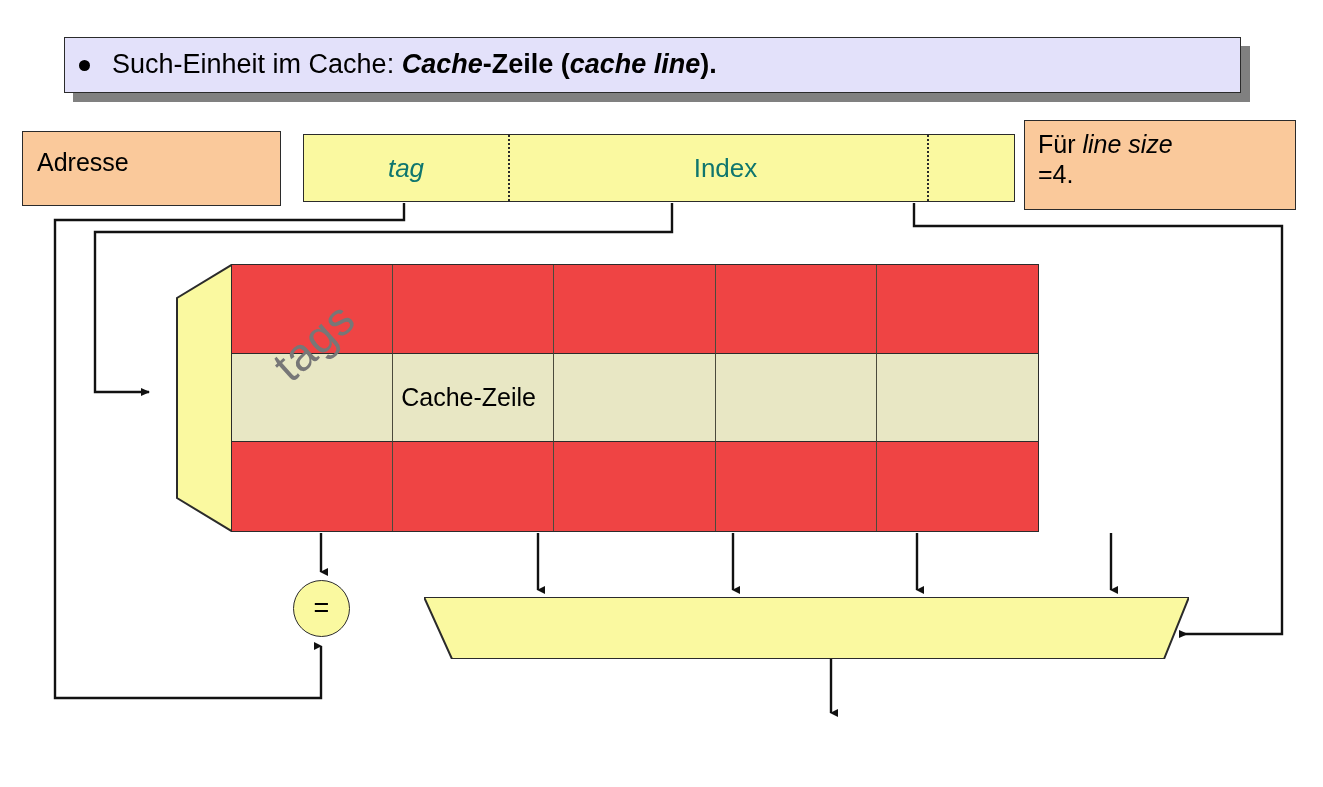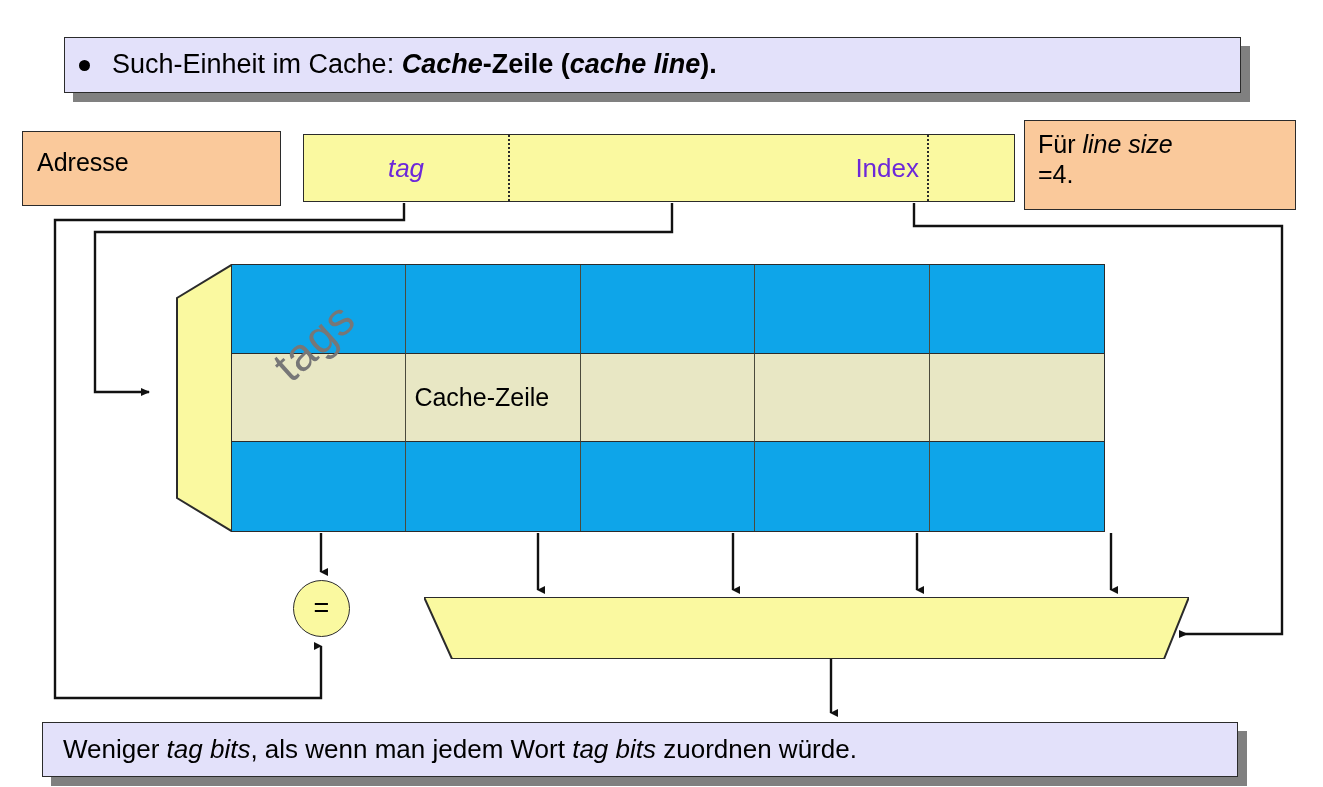--- a/index.html
+++ b/index.html
@@ -109,33 +109,33 @@
     border-left: 2px dotted #2b2b2b;
   }
   .addr-seg {
     position: absolute;
     top: 0;
     height: 100%;
     display: flex;
     align-items: center;
     justify-content: center;
     font-size: 26px;
-    color: #6d28d9;
+    color: #0f766e;
   }
 
   
   #cache-grid {
     position: absolute;
     left: 231px;
     top: 264px;
-    width: 874px;
+    width: 808px;
     height: 268px;
     box-sizing: border-box;
     border: 1px solid #2b2b2b;
-    background: #0ea5e9;
+    background: #ef4444;
     display: grid;
     grid-template-rows: 1fr 1fr 1fr;
   }
   .grid-row {
     display: grid;
     grid-template-columns: repeat(5, 1fr);
   }
   .grid-cell {
     border-right: 1px solid #4a4a3c;
     border-bottom: 1px solid #2b2b2b;
@@ -261,21 +261,21 @@
 
   <div class="note" id="address-label">
     <span>Adresse</span>
   </div>
 
   <div id="address-bar">
     <div class="addr-seg" style="left:0; width:204px;">
       <span class="i">tag</span>
     </div>
     <div class="addr-div" style="left:204px;"></div>
-    <div class="addr-seg" style="left:196px; width:419px;justify-content:flex-end;">
+    <div class="addr-seg" style="left:212px; width:419px;">
       <span>Index</span>
     </div>
     <div class="addr-div" style="left:623px;"></div>
     <div class="addr-seg" style="left:623px; width:87px;">
       <span></span>
     </div>
   </div>
 
   <div class="note" id="linesize-note">
     <span>Für </span><span class="i">line size</span><br>
@@ -315,19 +315,14 @@
   <div id="tags-label">tags</div>
 
   <div id="comparator">
     <span>=</span>
   </div>
 
   <svg id="mux" viewBox="0 0 765 62" preserveAspectRatio="none" xmlns="http://www.w3.org/2000/svg">
     <polygon points="0,0 765,0 740,62 28,62" fill="#faf9a0" stroke="#2b2b2b" stroke-width="2" vector-effect="non-scaling-stroke"></polygon>
   </svg>
 
-  <div class="banner" id="footer-banner">
-    <div class="banner-row" style="padding-left:20px;">
-      <span class="banner-text"><span>Weniger </span><span class="i">tag bits</span><span>, als wenn man jedem Wort </span><span class="i">tag bits</span><span> zuordnen würde.</span></span>
-    </div>
-  </div>
 
 </div>
 
 </body></html>

